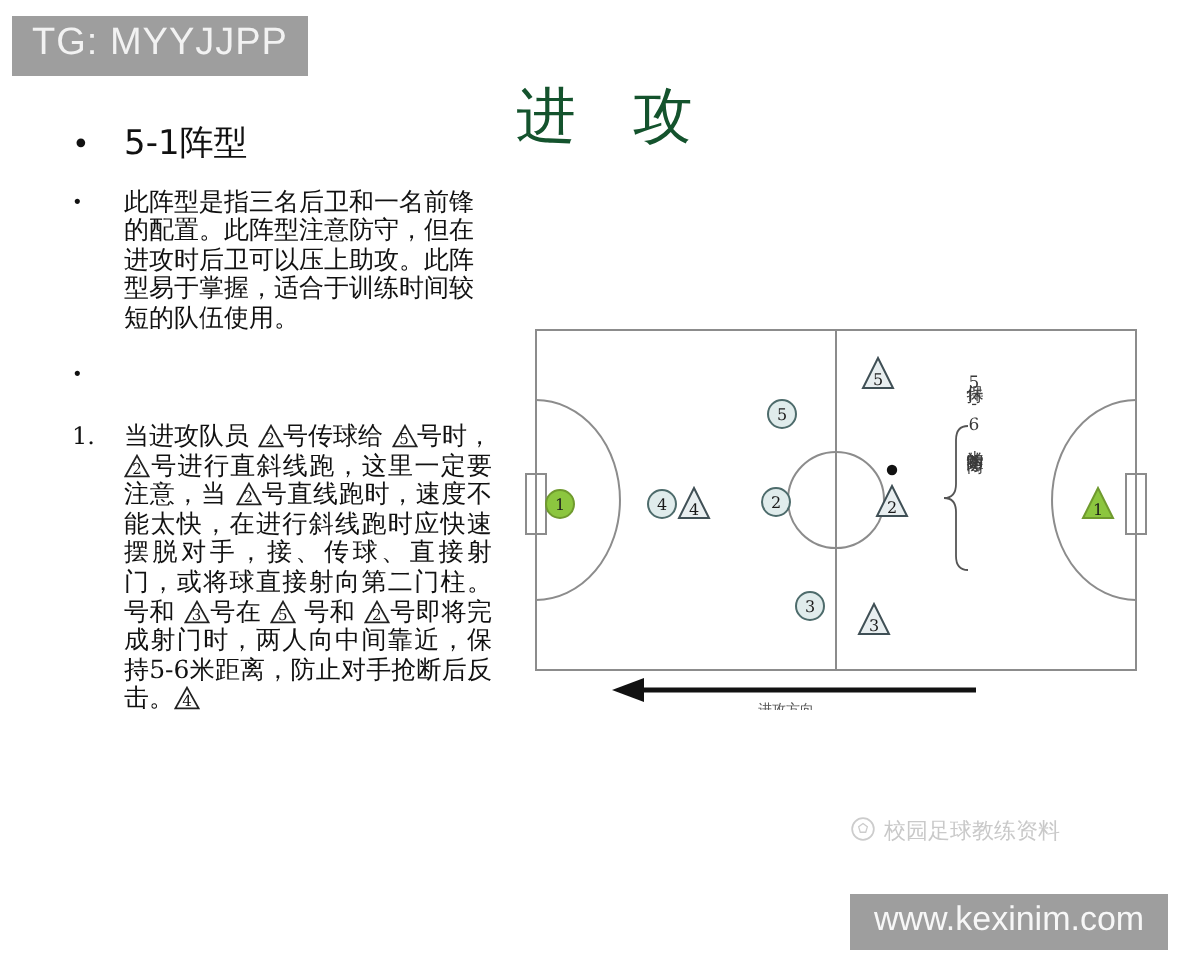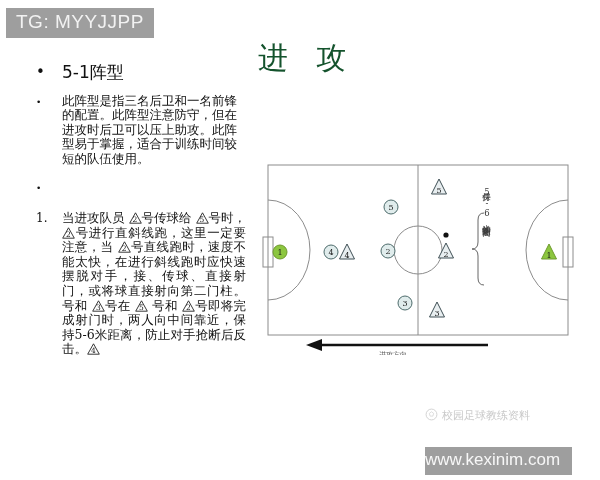--- a/index.html
+++ b/index.html
@@ -180,21 +180,21 @@
   }
   #wm-brand .brand-mark {
     width: 13px;
     height: 13px;
     flex: 0 0 auto;
   }
   #wm-url {
     position: absolute;
     left: 425px;
     top: 447px;
-    padding: 4px 12px 5px 0;
+    padding: 4px 12px 5px 12px;
     background: #9e9e9e;
     color: #f7f7f7;
     font-size: 17px;
     font-family: "Liberation Sans", sans-serif;
     line-height: 1.1;
     white-space: nowrap;
   }
 </style>
 </head>
 <body>

